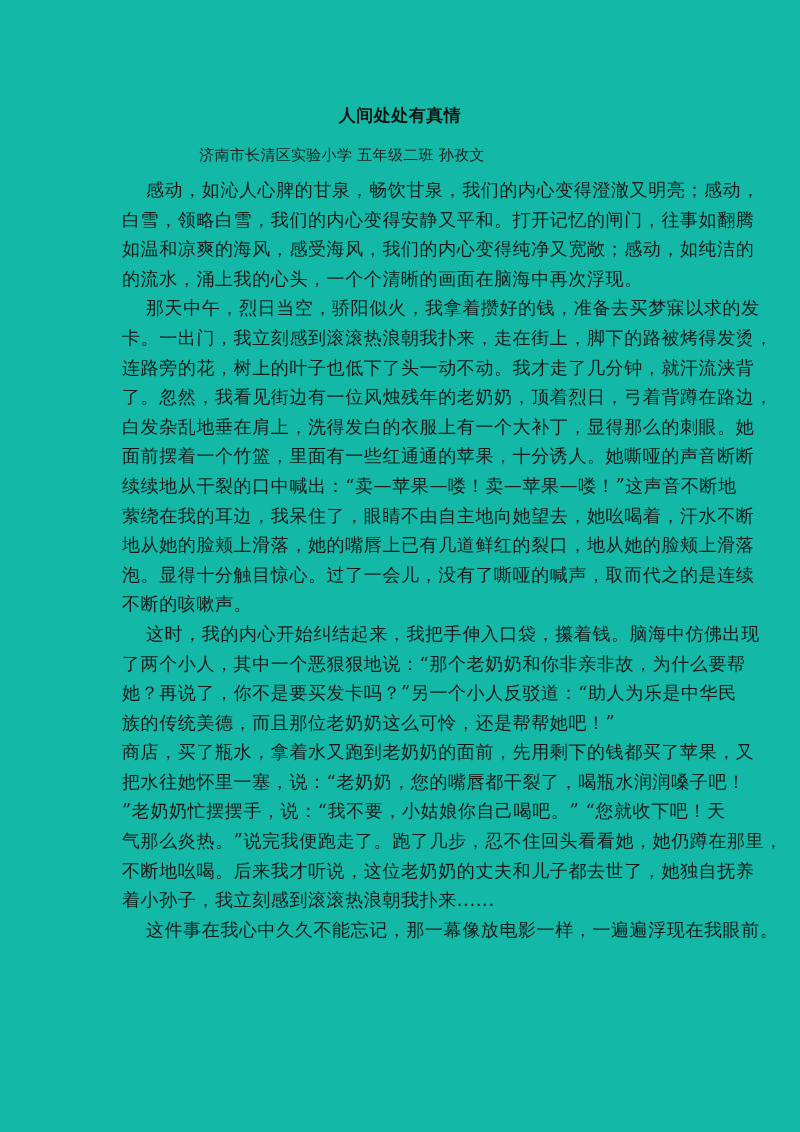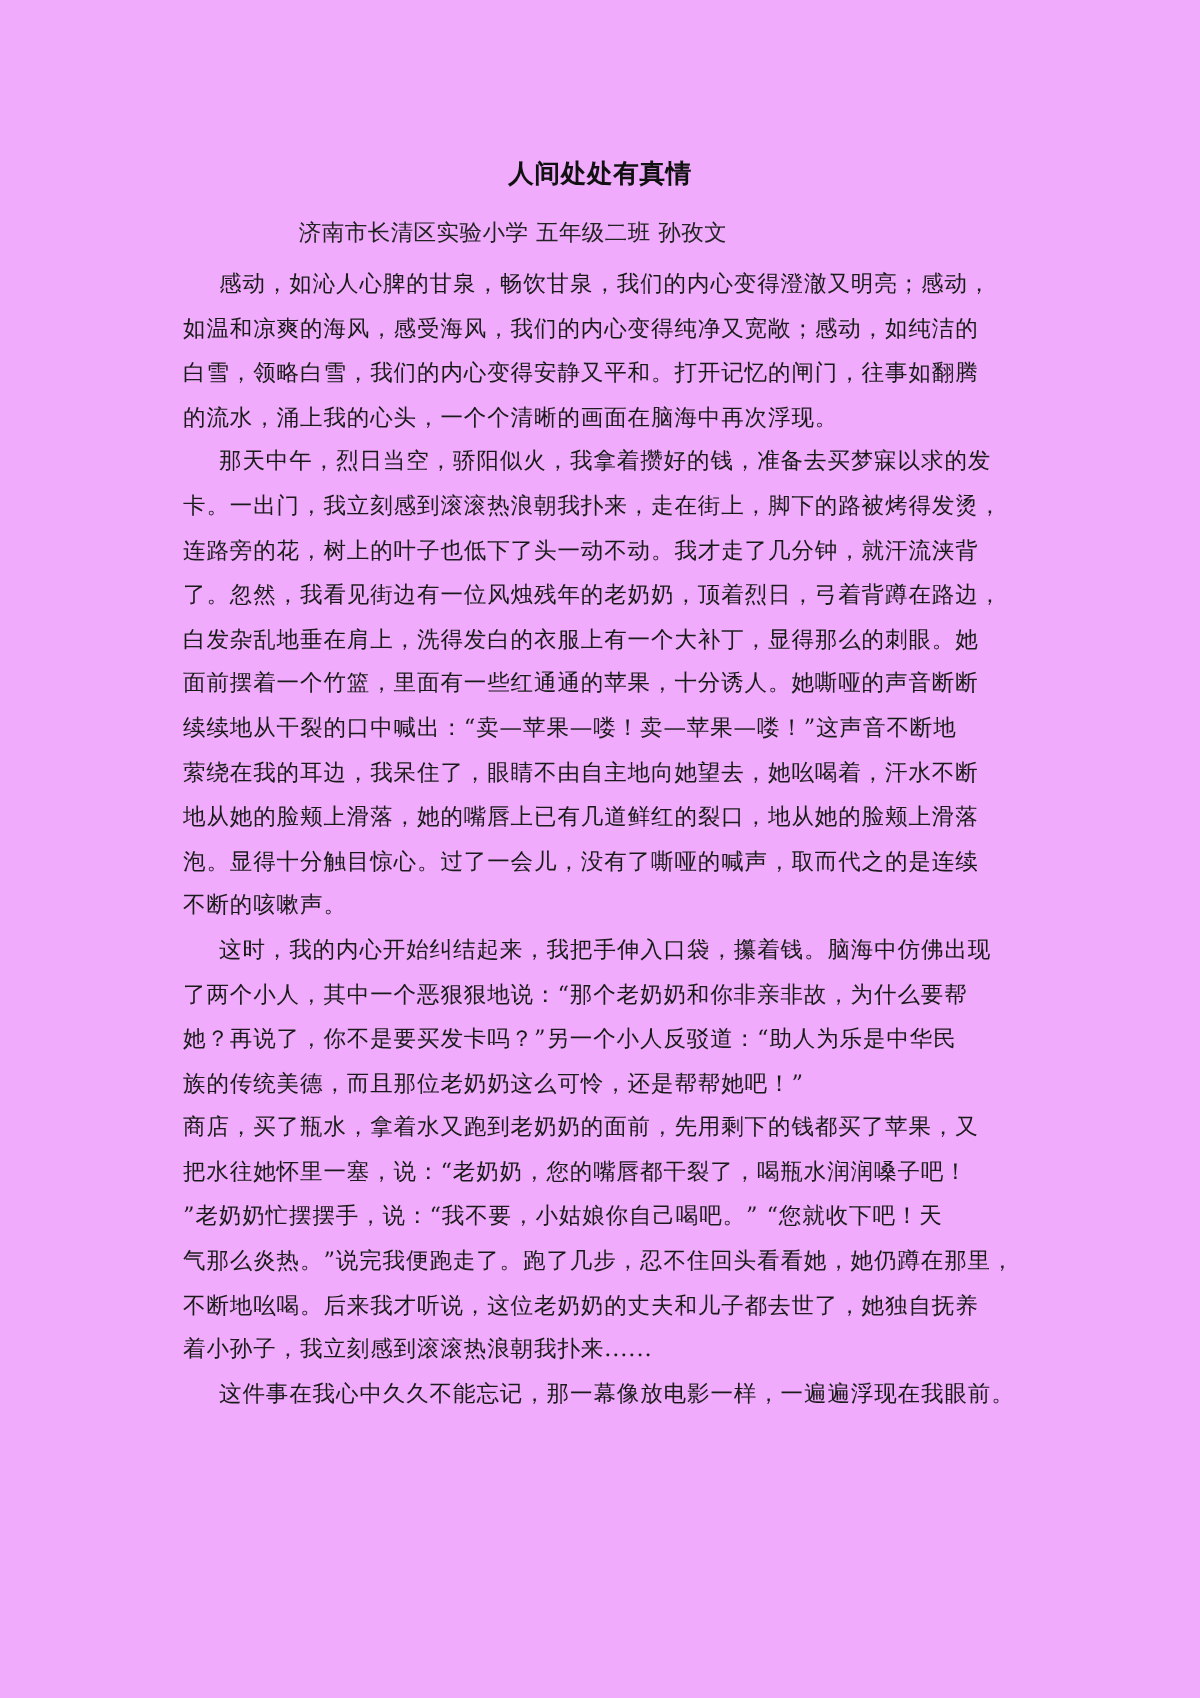--- a/index.html
+++ b/index.html
@@ -14,21 +14,21 @@
       overflow: hidden;
       font-family: "DejaVu Serif", "Liberation Serif", serif;
       color: #1a1a1a;
     }
     .page {
       position: absolute;
       left: 0;
       top: 0;
       width: 800px;
       height: 1132px;
-      background: #f0abfc;
+      background: #14b8a6;
     }
     .title {
       position: absolute;
       left: 0;
       top: 104px;
       width: 800px;
       text-align: center;
       font-size: 17px;
       font-weight: bold;
       letter-spacing: 0.5px;
@@ -46,39 +46,39 @@
     }
     .body {
       position: absolute;
       left: 122px;
       top: 175px;
       width: 570px;
     }
     .line {
       height: 29.6px;
       line-height: 29.6px;
-      font-size: 15px;
+      font-size: 18px;
       white-space: nowrap;
       letter-spacing: 0.6px;
       color: #1a1a1a;
     }
     .line.indent {
       padding-left: 24px;
     }
   </style>
 </head>
 <body>
 
 <div class="page">
   <div class="title">人间处处有真情</div>
   <div class="byline">济南市长清区实验小学  五年级二班  孙孜文</div>
   <div class="body">
     <div class="line indent">感动，如沁人心脾的甘泉，畅饮甘泉，我们的内心变得澄澈又明亮；感动，</div>
+    <div class="line">白雪，领略白雪，我们的内心变得安静又平和。打开记忆的闸门，往事如翻腾</div>
     <div class="line">如温和凉爽的海风，感受海风，我们的内心变得纯净又宽敞；感动，如纯洁的</div>
-    <div class="line">白雪，领略白雪，我们的内心变得安静又平和。打开记忆的闸门，往事如翻腾</div>
     <div class="line">的流水，涌上我的心头，一个个清晰的画面在脑海中再次浮现。</div>
     <div class="line indent">那天中午，烈日当空，骄阳似火，我拿着攒好的钱，准备去买梦寐以求的发</div>
     <div class="line">卡。一出门，我立刻感到滚滚热浪朝我扑来，走在街上，脚下的路被烤得发烫，</div>
     <div class="line">连路旁的花，树上的叶子也低下了头一动不动。我才走了几分钟，就汗流浃背</div>
     <div class="line">了。忽然，我看见街边有一位风烛残年的老奶奶，顶着烈日，弓着背蹲在路边，</div>
     <div class="line">白发杂乱地垂在肩上，洗得发白的衣服上有一个大补丁，显得那么的刺眼。她</div>
     <div class="line">面前摆着一个竹篮，里面有一些红通通的苹果，十分诱人。她嘶哑的声音断断</div>
     <div class="line">续续地从干裂的口中喊出：“卖—苹果—喽！卖—苹果—喽！”这声音不断地</div>
     <div class="line">萦绕在我的耳边，我呆住了，眼睛不由自主地向她望去，她吆喝着，汗水不断</div>
     <div class="line">地从她的脸颊上滑落，她的嘴唇上已有几道鲜红的裂口，地从她的脸颊上滑落</div>

